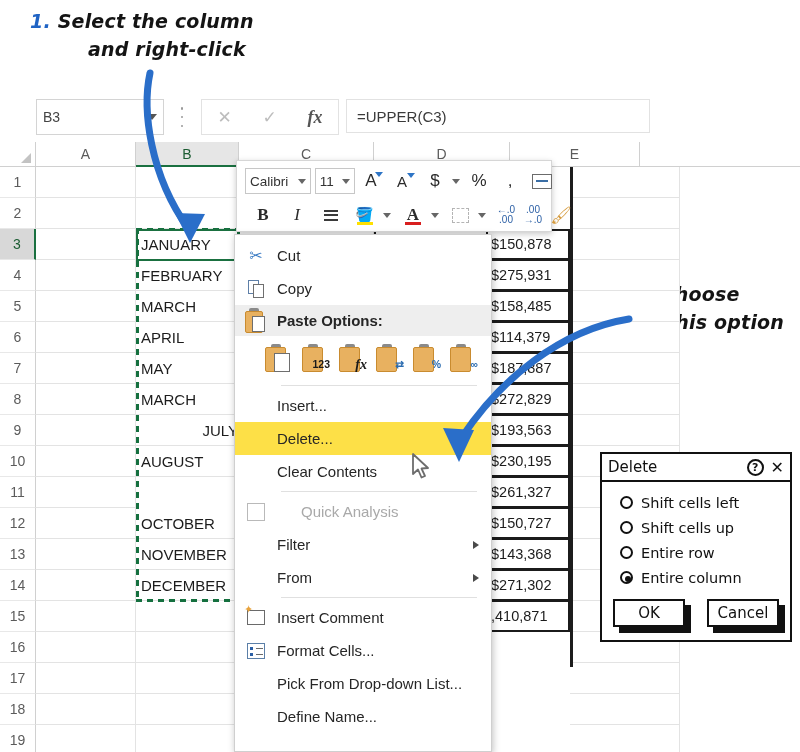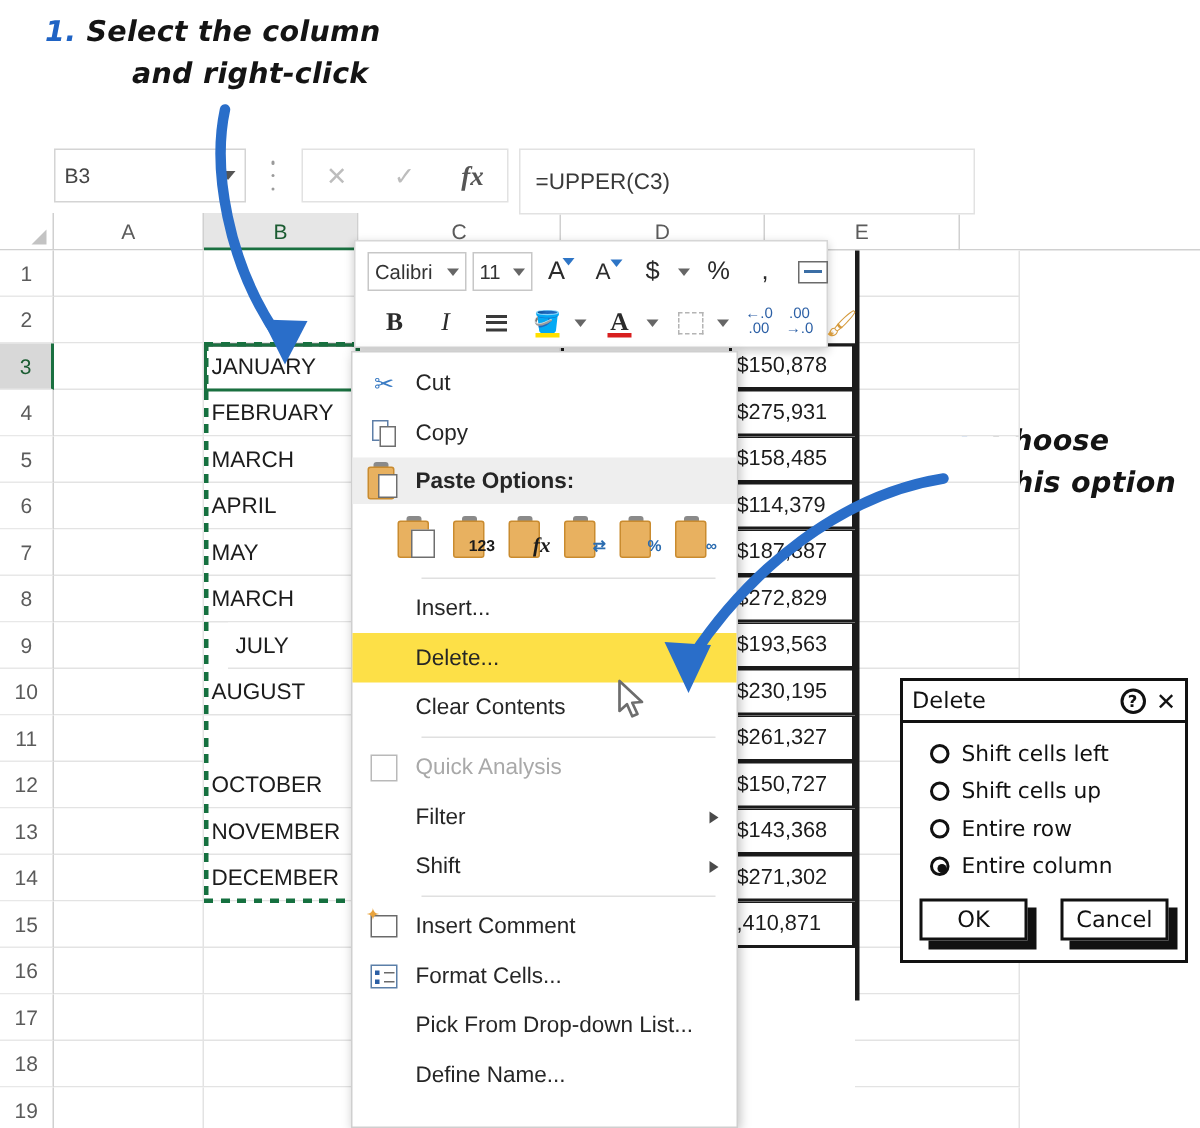--- a/index.html
+++ b/index.html
@@ -56,21 +56,21 @@
   }
   .dots3 i { width: 2.5px; height: 2.5px; background: #9a9a9a; border-radius: 50%; display:block; }
   .fb-btns {
     position: absolute; left: 165px; top: 0; width: 138px; height: 36px;
     border: 1px solid #e2e2e2; background: #fff;
     display: flex; align-items: center; justify-content: space-around;
   }
   .fb-btns span { color: #bdbdbd; font-size: 17px; }
   .fb-btns .fx { color: #555; font-style: italic; font-family: "Liberation Serif", serif; font-size: 18px; font-weight: bold;}
   .fb-input {
-    position: absolute; left: 310px; top: 0; right: 0; height: 44px;
+    position: absolute; left: 310px; top: 0; right: 0; height: 34px;
     border: 1px solid #e2e2e2; background: #fff;
     display: flex; align-items: center; padding-left: 10px;
     font-size: 15px; color: #3a3a3a;
   }
 
   
   .grid { position: absolute; left: 0; top: 142px; width: 800px; height: 610px; }
   .hdr-row { position: absolute; left: 0; top: 0; width: 800px; height: 25px; }
   .corner {
     position: absolute; left: 0; top: 0; width: 36px; height: 25px;
@@ -181,21 +181,21 @@
   .ctx-item {
     position: relative; height: 33px; display: flex; align-items: center;
     font-size: 15px; color: #262626;
   }
   .ctx-item .ico {
     width: 42px; height: 33px; display:flex; align-items:center; justify-content:center;
     font-size: 15px;
   }
   .ctx-item .lbl { flex: 1; white-space: nowrap; }
   .ctx-item.hl { background: #fde047; }
-  .ctx-item.disabled { color: #a9a9a9; }
+  .ctx-item.disabled { color: #a9a9a9; gap: 24px; }
   .ctx-item .sub {
     width: 0; height: 0; margin-right: 12px;
     border-top: 4.5px solid transparent; border-bottom: 4.5px solid transparent;
     border-left: 6px solid #4a4a4a;
   }
   .ctx-head {
     height: 31px; display:flex; align-items:center; background:#eeeeee;
     font-size: 15px; color:#262626; font-weight: 600;
   }
   .ctx-head .ico { width:42px; display:flex; align-items:center; justify-content:center; }
@@ -447,21 +447,21 @@
     </div>
   <div class="cell" style="left:136px; top:180px; width:103px;">
       <span>APRIL</span>
     </div>
   <div class="cell" style="left:136px; top:211px; width:103px;">
       <span>MAY</span>
     </div>
   <div class="cell" style="left:136px; top:242px; width:103px;">
       <span>MARCH</span>
     </div>
-  <div class="cell" style="left:152px; top:273px; width:103px;">
+  <div class="cell" style="left:136px; top:273px; width:103px;justify-content:flex-end;">
       <span>JULY</span>
     </div>
   <div class="cell" style="left:136px; top:304px; width:103px;">
       <span>AUGUST</span>
     </div>
   <div class="cell" style="left:136px; top:366px; width:103px;">
       <span>OCTOBER</span>
     </div>
   <div class="cell" style="left:136px; top:397px; width:103px;">
       <span>NOVEMBER</span>
@@ -718,21 +718,21 @@
   </div>
 
   <div class="ctx-item">
     <span class="ico"></span>
     <span class="lbl">Filter</span>
     <span class="sub"></span>
   </div>
 
   <div class="ctx-item">
     <span class="ico"></span>
-    <span class="lbl">Shift</span>
+    <span class="lbl">From</span>
     <span class="sub"></span>
   </div>
 
   <div class="ctx-sep"></div>
 
   <div class="ctx-item">
     <span class="ico">
         <span class="cmt-ic"></span>
       </span>
     <span class="lbl">Insert Comment</span>

